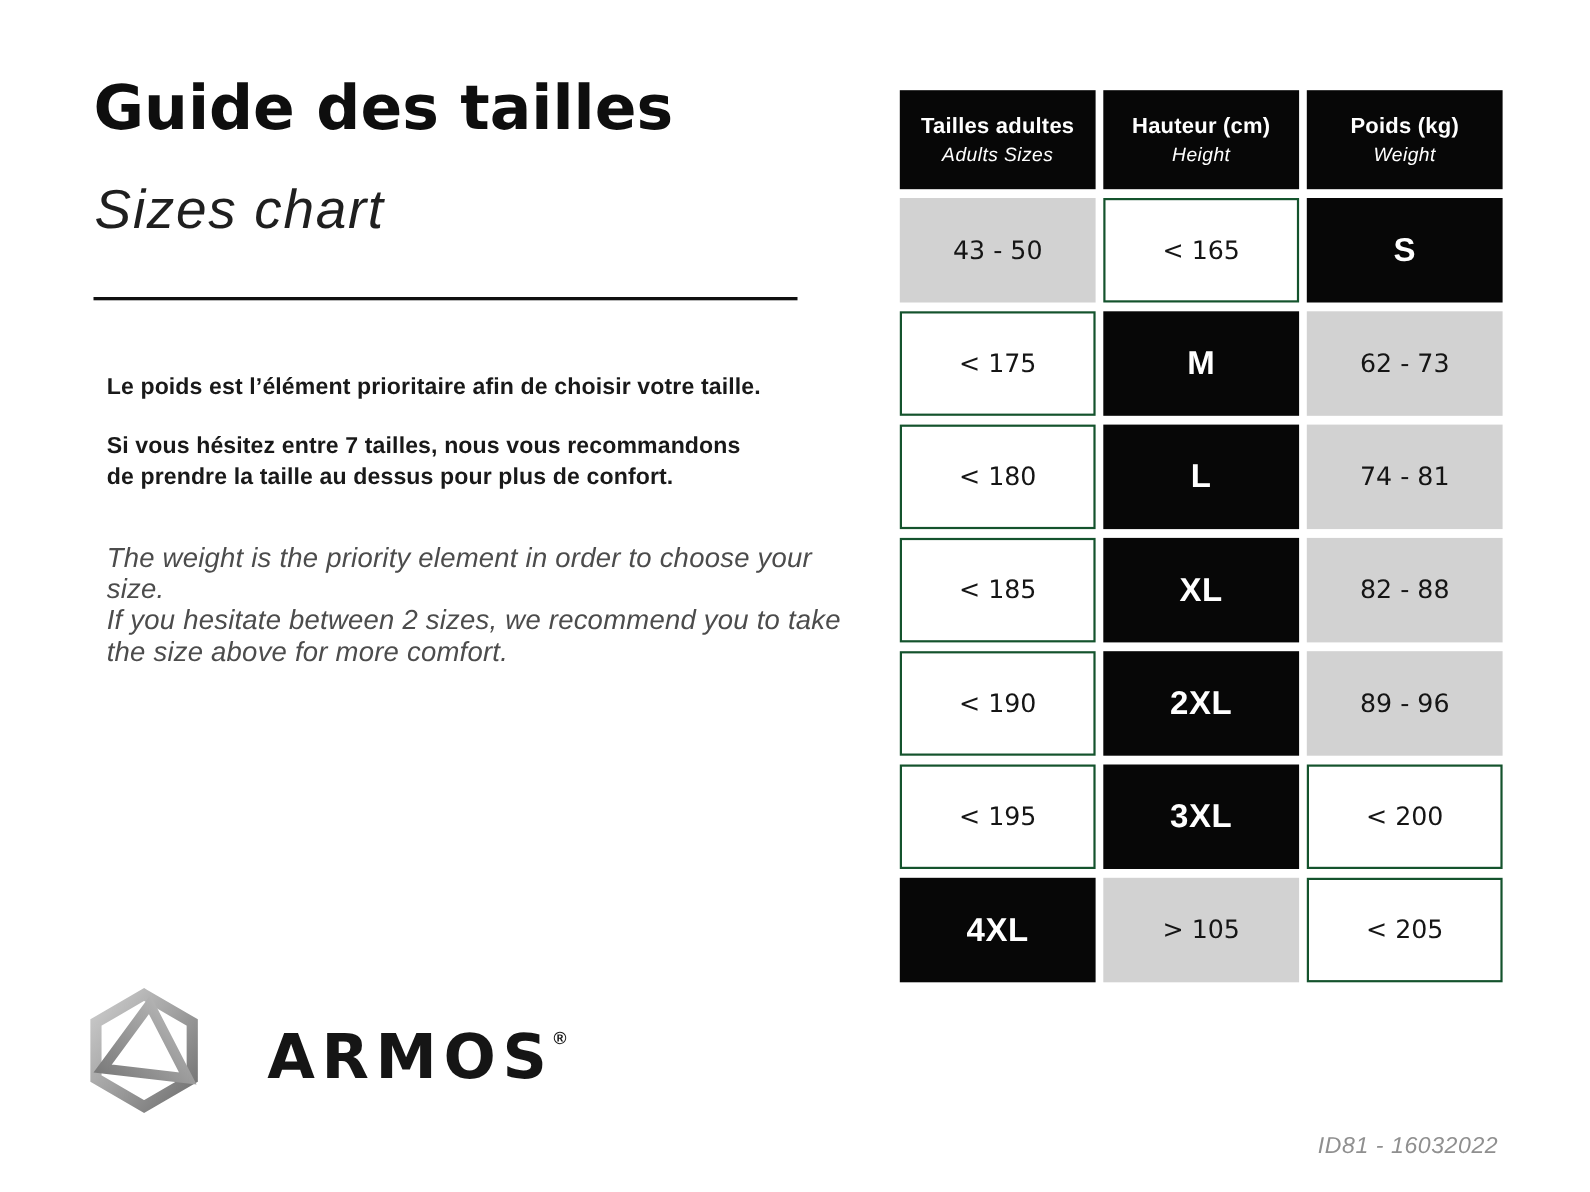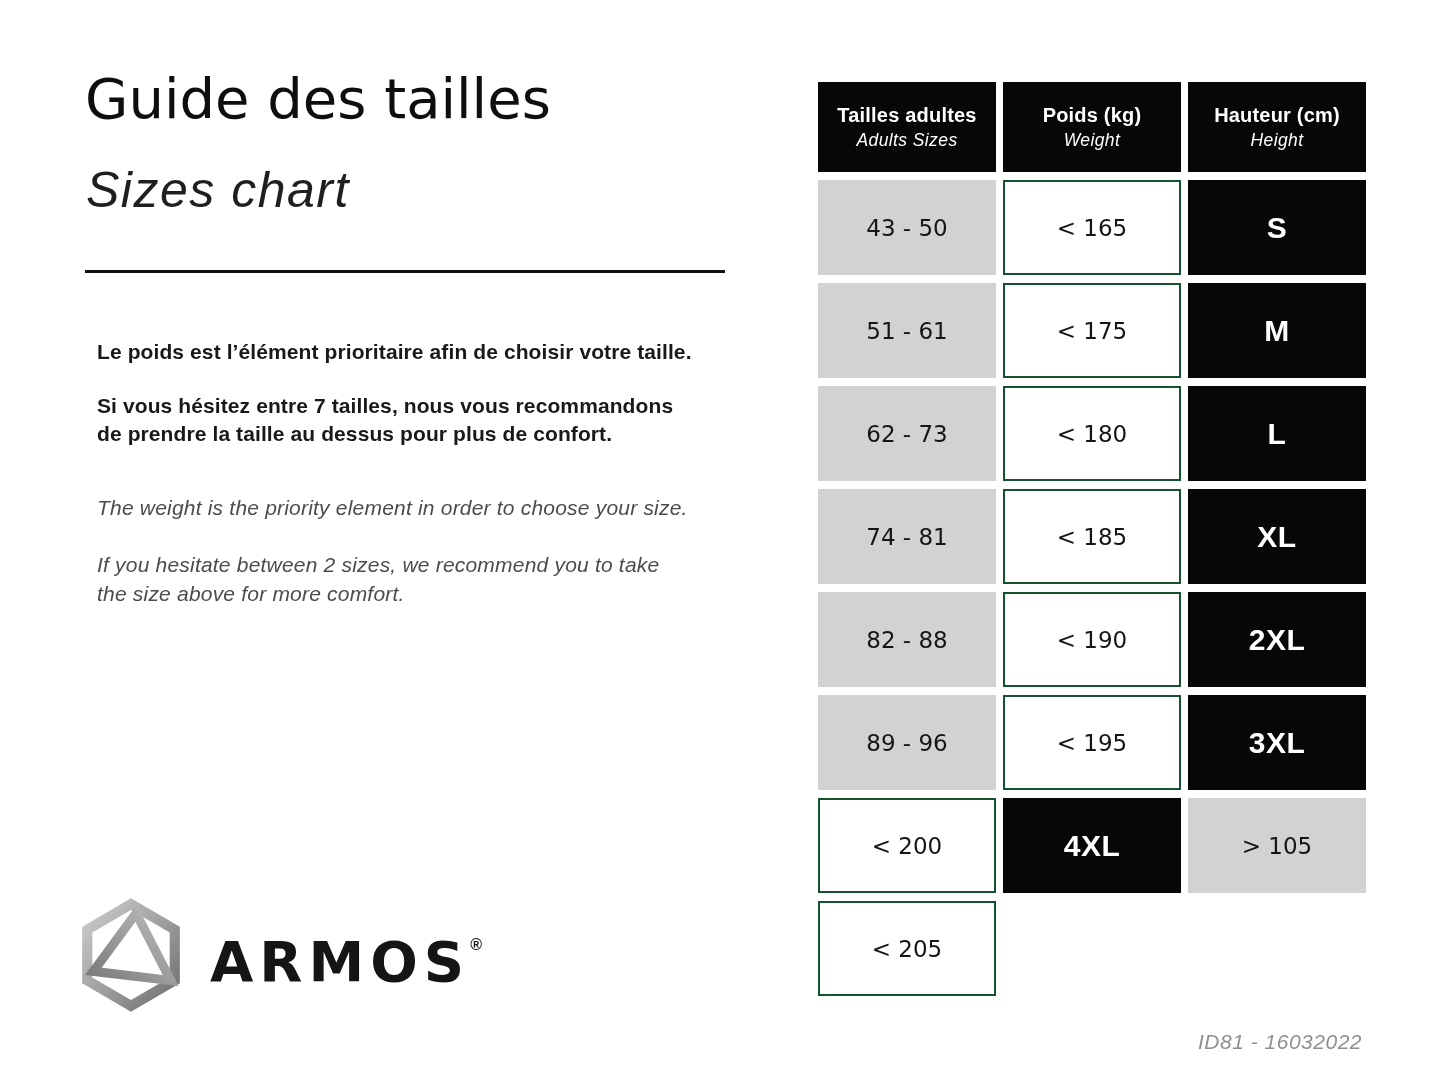--- a/index.html
+++ b/index.html
@@ -10,36 +10,36 @@
     background: #ffffff;
     font-family: "Liberation Sans", sans-serif;
     overflow: hidden;
   }
 
   
   .intro { position: absolute; left: 85px; top: 0; width: 690px; height: 720px; }
   .intro h1 {
     position: absolute; top: 70px; left: 0; margin: 0;
     font-family: "DejaVu Sans", sans-serif;
-    font-weight: 400; font-size: 56px; line-height: 1.05;
+    font-weight: 700; font-size: 56px; line-height: 1.05;
     color: #0e0e0e; letter-spacing: 0px;
   }
   .intro h2 {
     position: absolute; top: 160px; left: 0; margin: 1px;
     font-family: "Liberation Sans", sans-serif;
     font-style: italic; font-weight: 400;
     font-size: 50px; color: #1f1f1f; letter-spacing: 1.5px;
   }
   .divider {
     position: absolute; top: 270px; left: 0;
     width: 640px; height: 3px; background: #101010;
   }
   .intro p { position: absolute; left: 0; margin: 12px; width: 690px; white-space: pre-line; }
   .fr { font-weight: 700; font-size: 21px; line-height: 28px; color: #191919; letter-spacing: 0.1px; }
-  .en { font-style: italic; font-weight: 400; font-size: 21px; line-height: 29px; color: #4c4c4c; letter-spacing: 0.2px; }
+  .en { font-style: italic; font-weight: 400; font-size: 25px; line-height: 29px; color: #4c4c4c; letter-spacing: 0.2px; }
   .p1 { top: 326px; }
   .p2 { top: 380px; }
   .p3 { top: 481px; }
   .p4 { top: 538px; }
 
   
   .size-table {
     position: absolute; left: 818px; top: 82px;
     display: grid;
     grid-template-columns: 178px 178px 178px;
@@ -58,21 +58,21 @@
   .weight-cell {
     background: #d2d2d2; color: #151515;
     font-family: "DejaVu Sans", sans-serif; font-size: 23px;
   }
   .height-cell {
     background: #ffffff; border: 2px solid #14532d; color: #151515;
     font-family: "DejaVu Sans", sans-serif; font-size: 23px;
   }
 
   
-  .brand { position: absolute; left: 78px; top: 898px; display: flex; align-items: center; }
+  .brand { position: absolute; left: 78px; top: 898px; display: flex; align-items: center; gap: 33px; }
   .logo-svg { display: block; }
   .wordmark-wrap { display: flex; align-items: flex-start; margin-left: 26px; margin-top: 14px; }
   .wordmark {
     font-family: "DejaVu Sans", sans-serif;
     font-weight: 700; font-size: 56px; line-height: 1;
     letter-spacing: 6px; color: #151515;
   }
   .reg { font-size: 16px; font-weight: 700; color: #151515; margin-top: 2px; }
 
   
@@ -97,32 +97,31 @@
     <p class="en p4">If you hesitate between 2 sizes, we recommend you to take
 the size above for more comfort.</p>
   </section>
 
   <div class="size-table" id="sizeTable">
     <div class="cell head">
       <span class="h-fr">Tailles adultes</span>
       <span class="h-en">Adults Sizes</span>
     </div>
     <div class="cell head">
+      <span class="h-fr">Hauteur (cm)</span>
+      <span class="h-en">Height</span>
+    </div>
+    <div class="cell head">
       <span class="h-fr">Poids (kg)</span>
       <span class="h-en">Weight</span>
-    </div>
-    <div class="cell head">
-      <span class="h-fr">Hauteur (cm)</span>
-      <span class="h-en">Height</span>
     </div>
 
       <div class="cell weight-cell">43 - 50</div>
       <div class="cell height-cell">&lt; 165</div>
       <div class="cell size-cell">S</div>
-      <div class="cell weight-cell">51 - 61</div>
       <div class="cell height-cell">&lt; 175</div>
       <div class="cell size-cell">M</div>
       <div class="cell weight-cell">62 - 73</div>
       <div class="cell height-cell">&lt; 180</div>
       <div class="cell size-cell">L</div>
       <div class="cell weight-cell">74 - 81</div>
       <div class="cell height-cell">&lt; 185</div>
       <div class="cell size-cell">XL</div>
       <div class="cell weight-cell">82 - 88</div>
       <div class="cell height-cell">&lt; 190</div>

